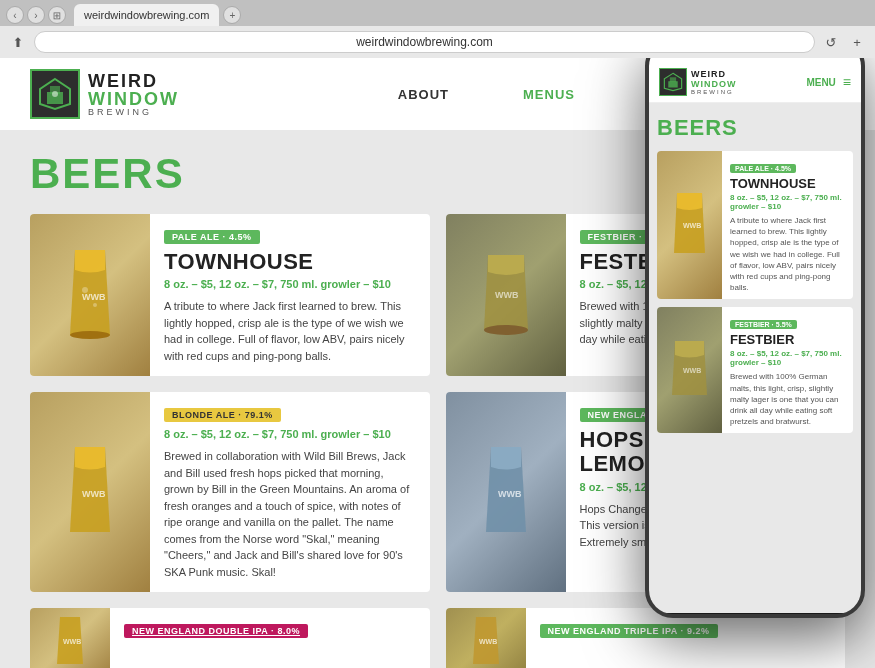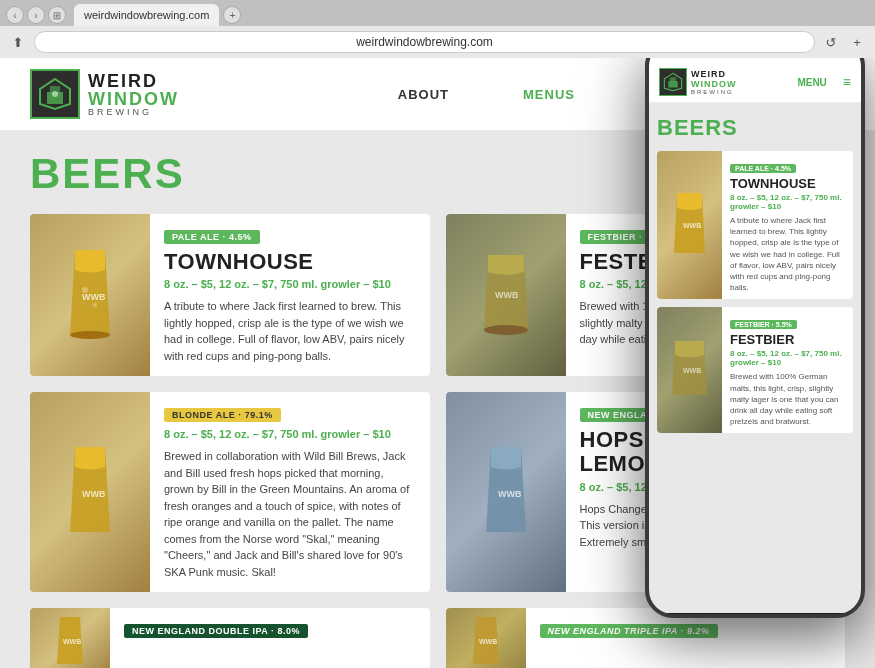--- a/index.html
+++ b/index.html
@@ -173,22 +173,22 @@
       font-size: 9px;
       font-weight: 700;
       border-radius: 2px;
       letter-spacing: 0.5px;
       margin-bottom: 6px;
     }
     .badge-pale-ale { background: #5db85d; color: white; }
     .badge-festbier { background: #5db85d; color: white; }
     .badge-blonde-ale { background: #e8c840; color: #333; }
     .badge-new-england-single { background: #5db85d; color: white; }
-    .badge-ne-double { background: #14532d; color: white; }
-    .badge-ne-triple { background: #5db85d; color: white; font-style: italic; }
+    .badge-ne-double { background: #be185d; color: white; text-decoration: underline; }
+    .badge-ne-triple { background: #5db85d; color: white; }
 
     .beer-name {
       font-size: 22px;
       font-weight: 900;
       color: #222;
       margin-bottom: 4px;
       letter-spacing: 0.5px;
       line-height: 1.1;
     }
     .beer-pricing {
@@ -260,21 +260,21 @@
       border: 1.5px solid #4CAF50;
       display: flex; align-items: center; justify-content: center;
     }
     .phone-logo-text .weird { font-size: 9px; font-weight: 900; color: #222; letter-spacing: 1px; display: block; }
     .phone-logo-text .window { font-size: 9px; font-weight: 900; color: #4CAF50; letter-spacing: 1px; display: block; }
     .phone-logo-text .brewing { font-size: 6px; color: #555; letter-spacing: 2px; display: block; }
     .phone-menu-btn {
       font-size: 10px;
       font-weight: 700;
       color: #4CAF50;
-      display: flex; align-items: center; gap: 16px;
+      display: flex; align-items: center; gap: 7px;
     }
     .hamburger { font-size: 14px; }
 
     .phone-body {
       background: #e8e8e8;
       height: calc(100% - 20px - 42px);
       overflow: hidden;
       padding: 12px 8px;
     }
     .phone-page-title {

